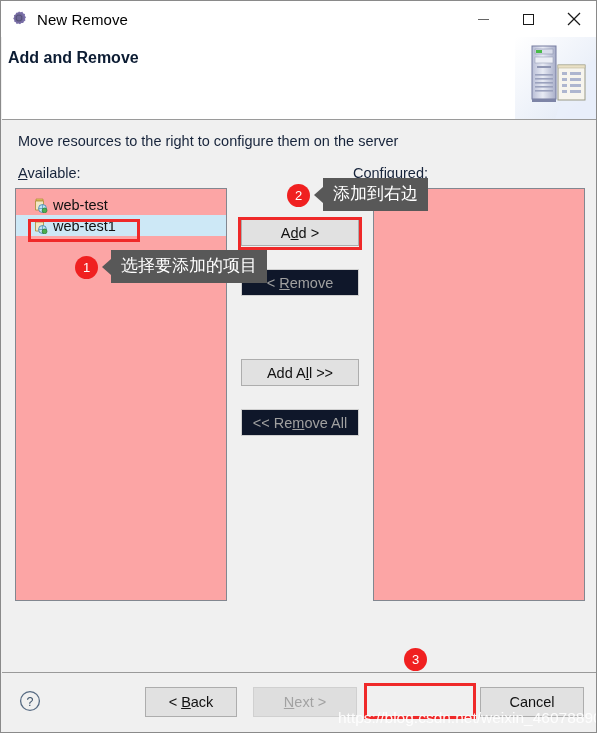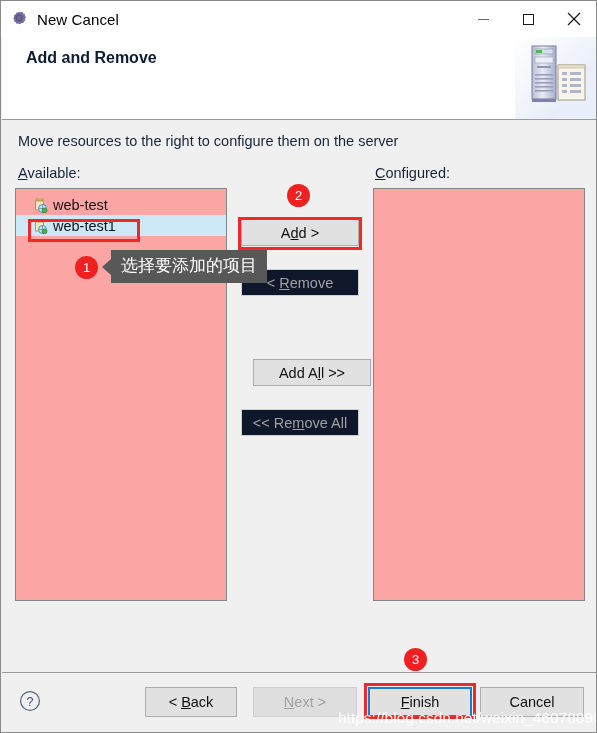--- a/index.html
+++ b/index.html
@@ -76,21 +76,21 @@
     position: absolute;
     left: 1px; top: 36px;
     width: 595px;
     height: 83px;
     background: #ffffff;
     border-bottom: 1px solid #9a9a9a;
     box-sizing: border-box;
   }
   .banner-title {
     position: absolute;
-    left: 24px; top: 12px;
+    left: 6px; top: 12px;
     font-size: 16px;
     font-weight: bold;
     color: #0c1c33;
   }
   .banner-sub {
     position: absolute;
     left: 18px; top: 44px;
     font-size: 14.5px;
     color: #17243b;
   }
@@ -117,21 +117,21 @@
     color: #17243b;
   }
   .lbl-available {
     position: absolute;
     left: 16px; top: 44px;
     font-size: 14.5px;
     color: #17243b;
   }
   .lbl-configured {
     position: absolute;
-    left: 373px; top: 44px;
+    left: 351px; top: 44px;
     font-size: 14.5px;
     color: #17243b;
   }
   .mn { text-decoration: underline; }
 
   .listbox {
     position: absolute;
     background: #fca5a5;
     border: 1px solid #828790;
     box-sizing: border-box;
@@ -177,21 +177,21 @@
     justify-content: center;
     padding: 0;
   }
   .btn.disabled {
     color: #a0a0a0;
     background: #0f172a;
     border-color: #cfcfcf;
   }
   .btn-add      { left: 239px; top: 98px; width: 118px; height: 27px; }
   .btn-remove   { left: 239px; top: 148px; width: 118px; height: 27px; }
-  .btn-addall   { left: 239px; top: 238px; width: 118px; height: 27px; margin-left: 12px; }
+  .btn-addall   { left: 239px; top: 238px; width: 118px; height: 27px; }
   .btn-removeall{ left: 239px; top: 288px; width: 118px; height: 27px; }
 
   
   .footer {
     position: absolute;
     left: 1px; top: 671px;
     width: 595px;
     height: 61px;
     background: #f0f0f0;
     border-top: 1px solid #9a9a9a;
@@ -282,21 +282,21 @@
         <rect x="0" y="0" width="18" height="18" fill="#ffffff"></rect>
         <path d="M9 1.4 L10.6 2.2 L12.4 1.8 L13.3 3.4 L15 4 L14.8 5.8 L16 7.2 L15 8.7
                  L15.4 10.5 L13.9 11.4 L13.2 13.1 L11.4 13.1 L10 14.3 L8.4 13.6
                  L6.6 13.9 L5.8 12.3 L4.1 11.6 L4.3 9.9 L3.2 8.4 L4.2 7 L3.9 5.2
                  L5.5 4.4 L6.2 2.7 L8 2.6 Z" fill="#7a6fa8"></path>
         <circle cx="9" cy="8" r="4.4" fill="#6f6694"></circle>
         <circle cx="9" cy="8" r="3.2" fill="#555078"></circle>
         <circle cx="9" cy="8" r="2.4" fill="#6d6795"></circle>
       </svg>
     </div>
-    <div class="title-text">New Cancel</div>
+    <div class="title-text">New Remove</div>
     <div class="win-buttons">
       <div class="win-btn min"></div>
       <div class="win-btn">
           <div class="sq"></div>
         </div>
       <div class="win-btn">
         <svg width="14" height="14" viewBox="0 0 14 14">
           <line x1="1" y1="1" x2="13" y2="13" stroke="#1a1a1a" stroke-width="1.3"></line>
           <line x1="13" y1="1" x2="1" y2="13" stroke="#1a1a1a" stroke-width="1.3"></line>
         </svg>
@@ -410,41 +410,41 @@
         <circle cx="11" cy="11" r="9.4" fill="#f0f0f0" stroke="#566a82" stroke-width="1.3"></circle>
         <text x="11" y="15.6" text-anchor="middle" font-family="Liberation Sans, sans-serif" font-size="12.5" fill="#3c5169">?</text>
       </svg>
     </div>
     <div class="fbtn fbtn-back">
       <span>&lt; <span class="mn">B</span>ack</span>
     </div>
     <div class="fbtn fbtn-next disabled">
       <span><span class="mn">N</span>ext &gt;</span>
     </div>
-    <div class="fbtn fbtn-finish">
-      <span><span class="mn">F</span>inish</span>
-    </div>
     <div class="fbtn fbtn-cancel">
       <span>Cancel</span>
     </div>
   </div>
 
   <div class="redbox" style="left:27px; top:218px; width:112px; height:23px;"></div>
   <div class="redbox" style="left:237px; top:216px; width:124px; height:33px;"></div>
   <div class="redbox" style="left:363px; top:682px; width:112px; height:36px;"></div>
 
   <div class="badge" style="left:74px; top:255px;">
     <span>1</span>
   </div>
   <div class="callout" style="left:110px; top:249px;">
     <span>选择要添加的项目</span>
   </div>
 
   <div class="badge" style="left:286px; top:183px;">
     <span>2</span>
   </div>
+  <div class="callout" style="left:322px; top:177px;">
+    <span>添加到右边</span>
+  </div>
 
   <div class="badge" style="left:403px; top:647px;">
     <span>3</span>
   </div>
 
   <div class="watermark">https://blog.csdn.net/weixin_46078890</div>
 </div>
 
 </body></html>

